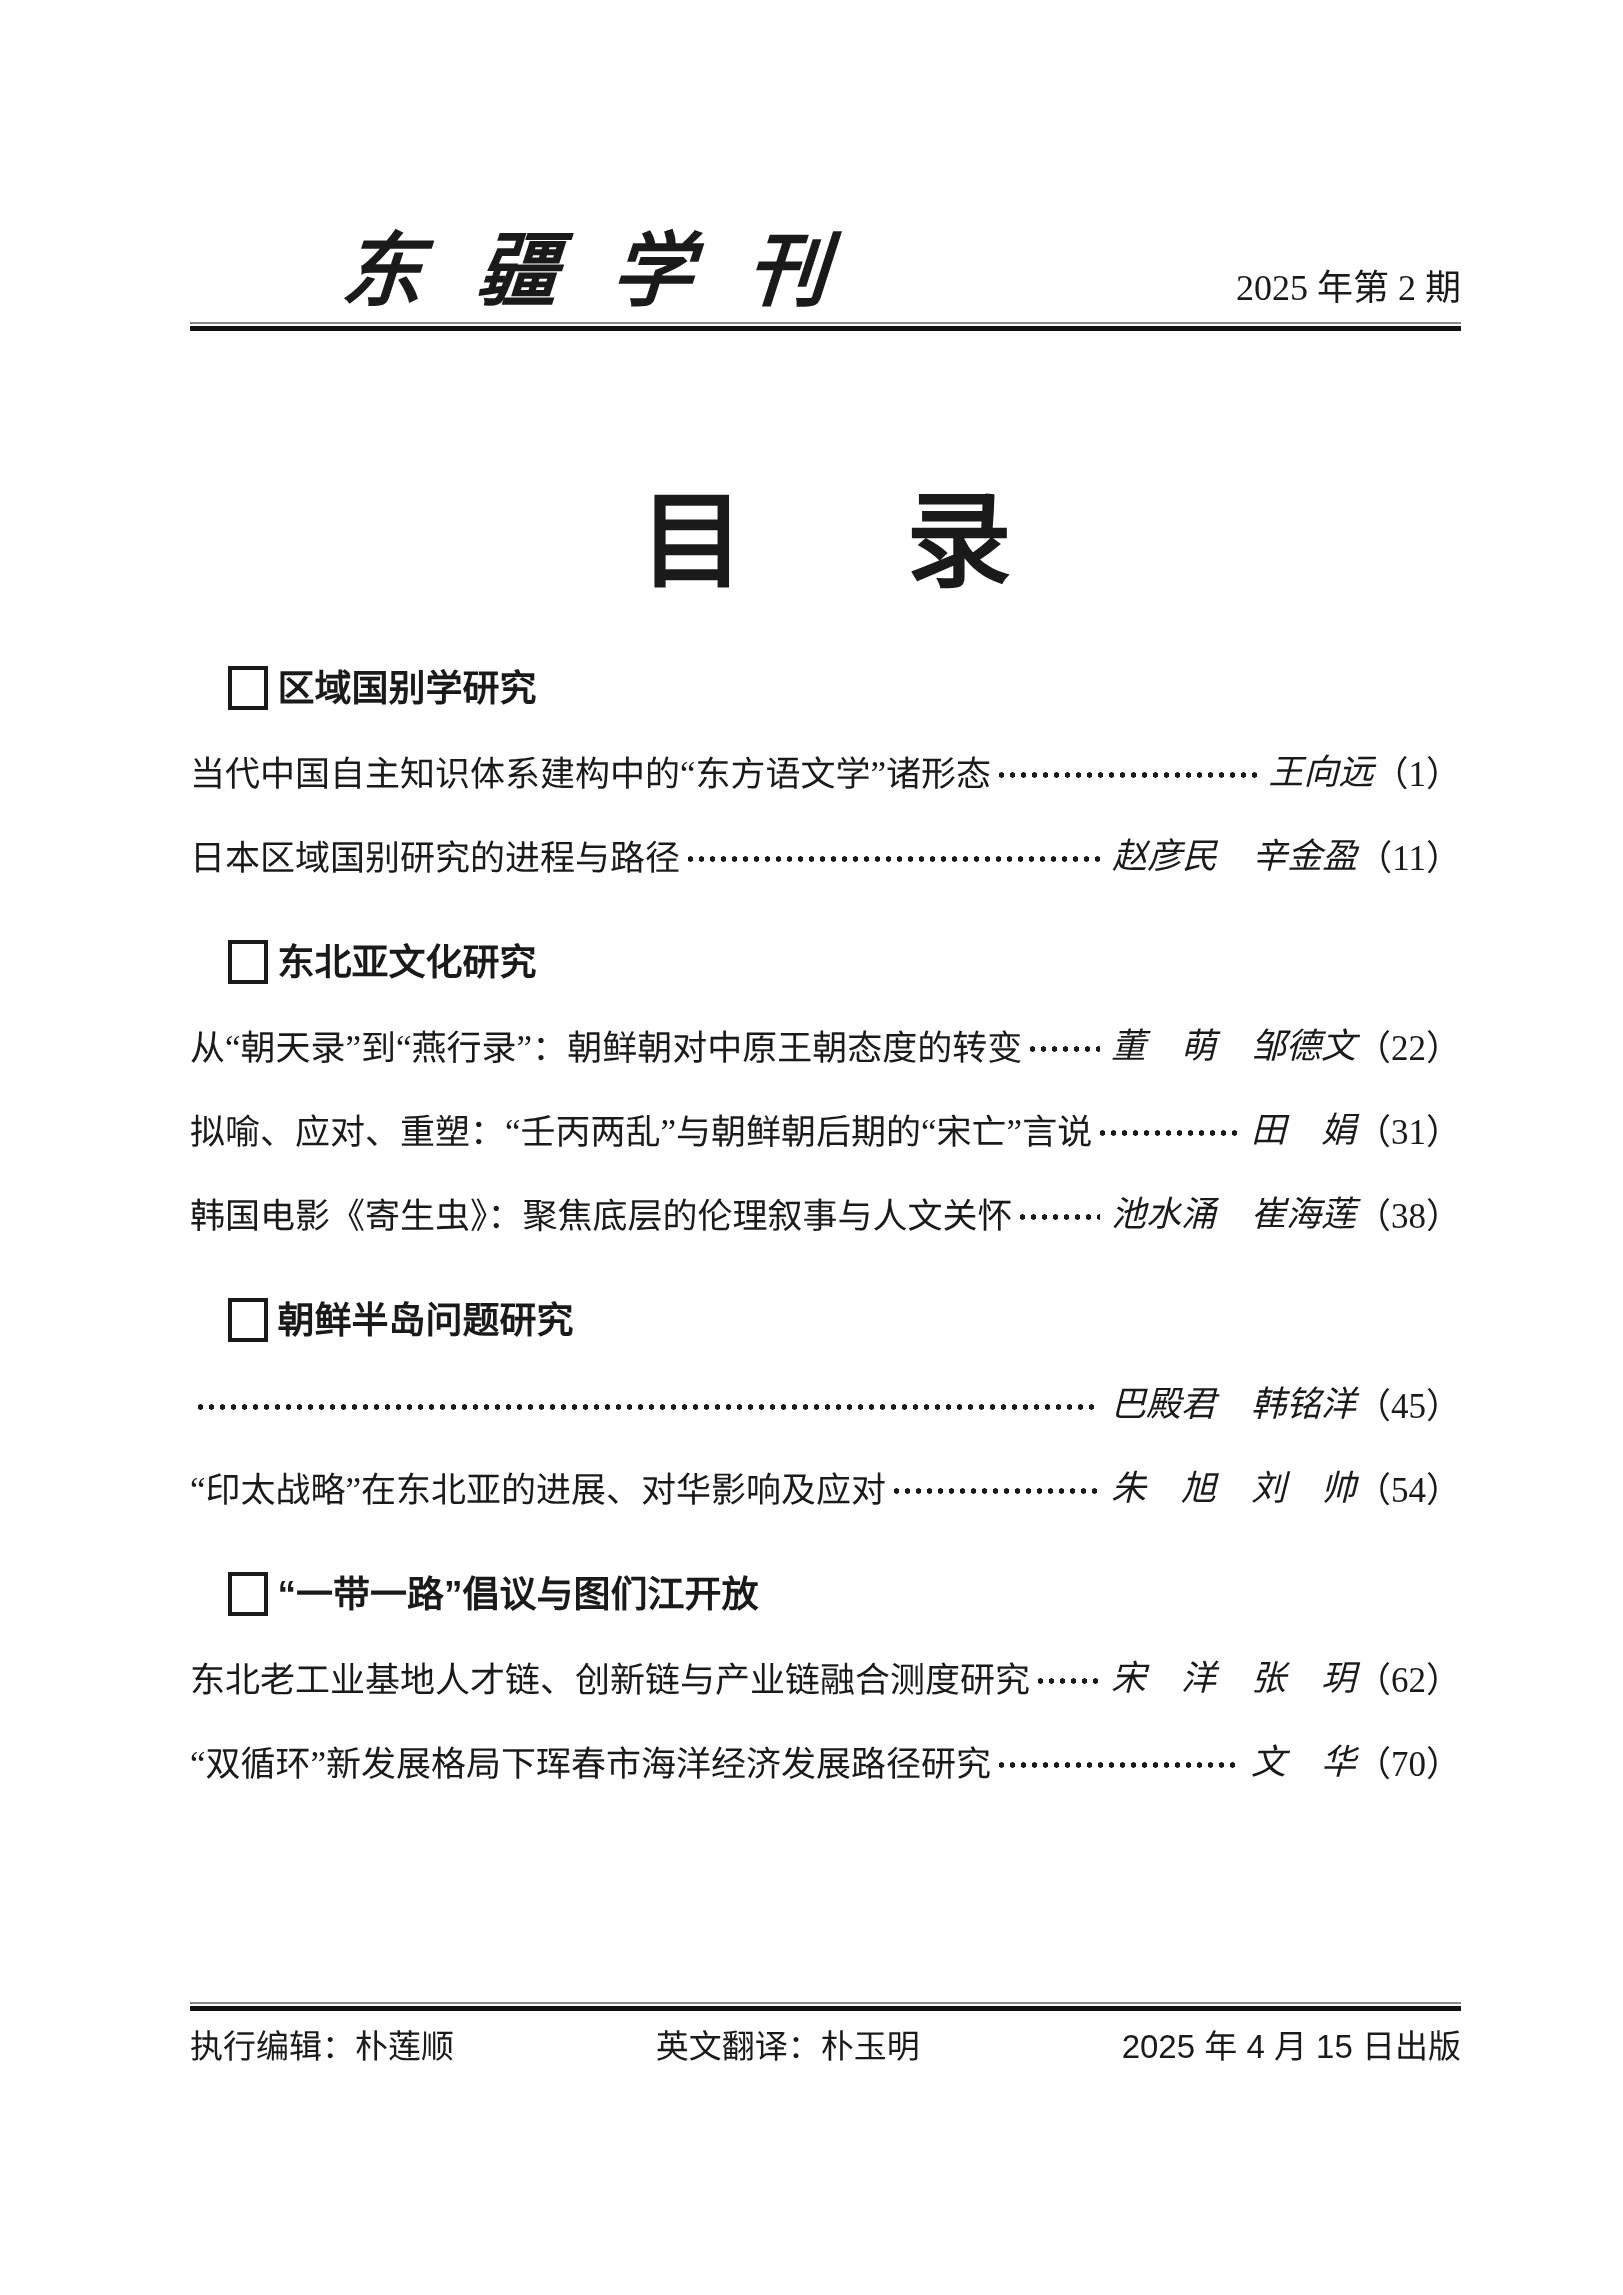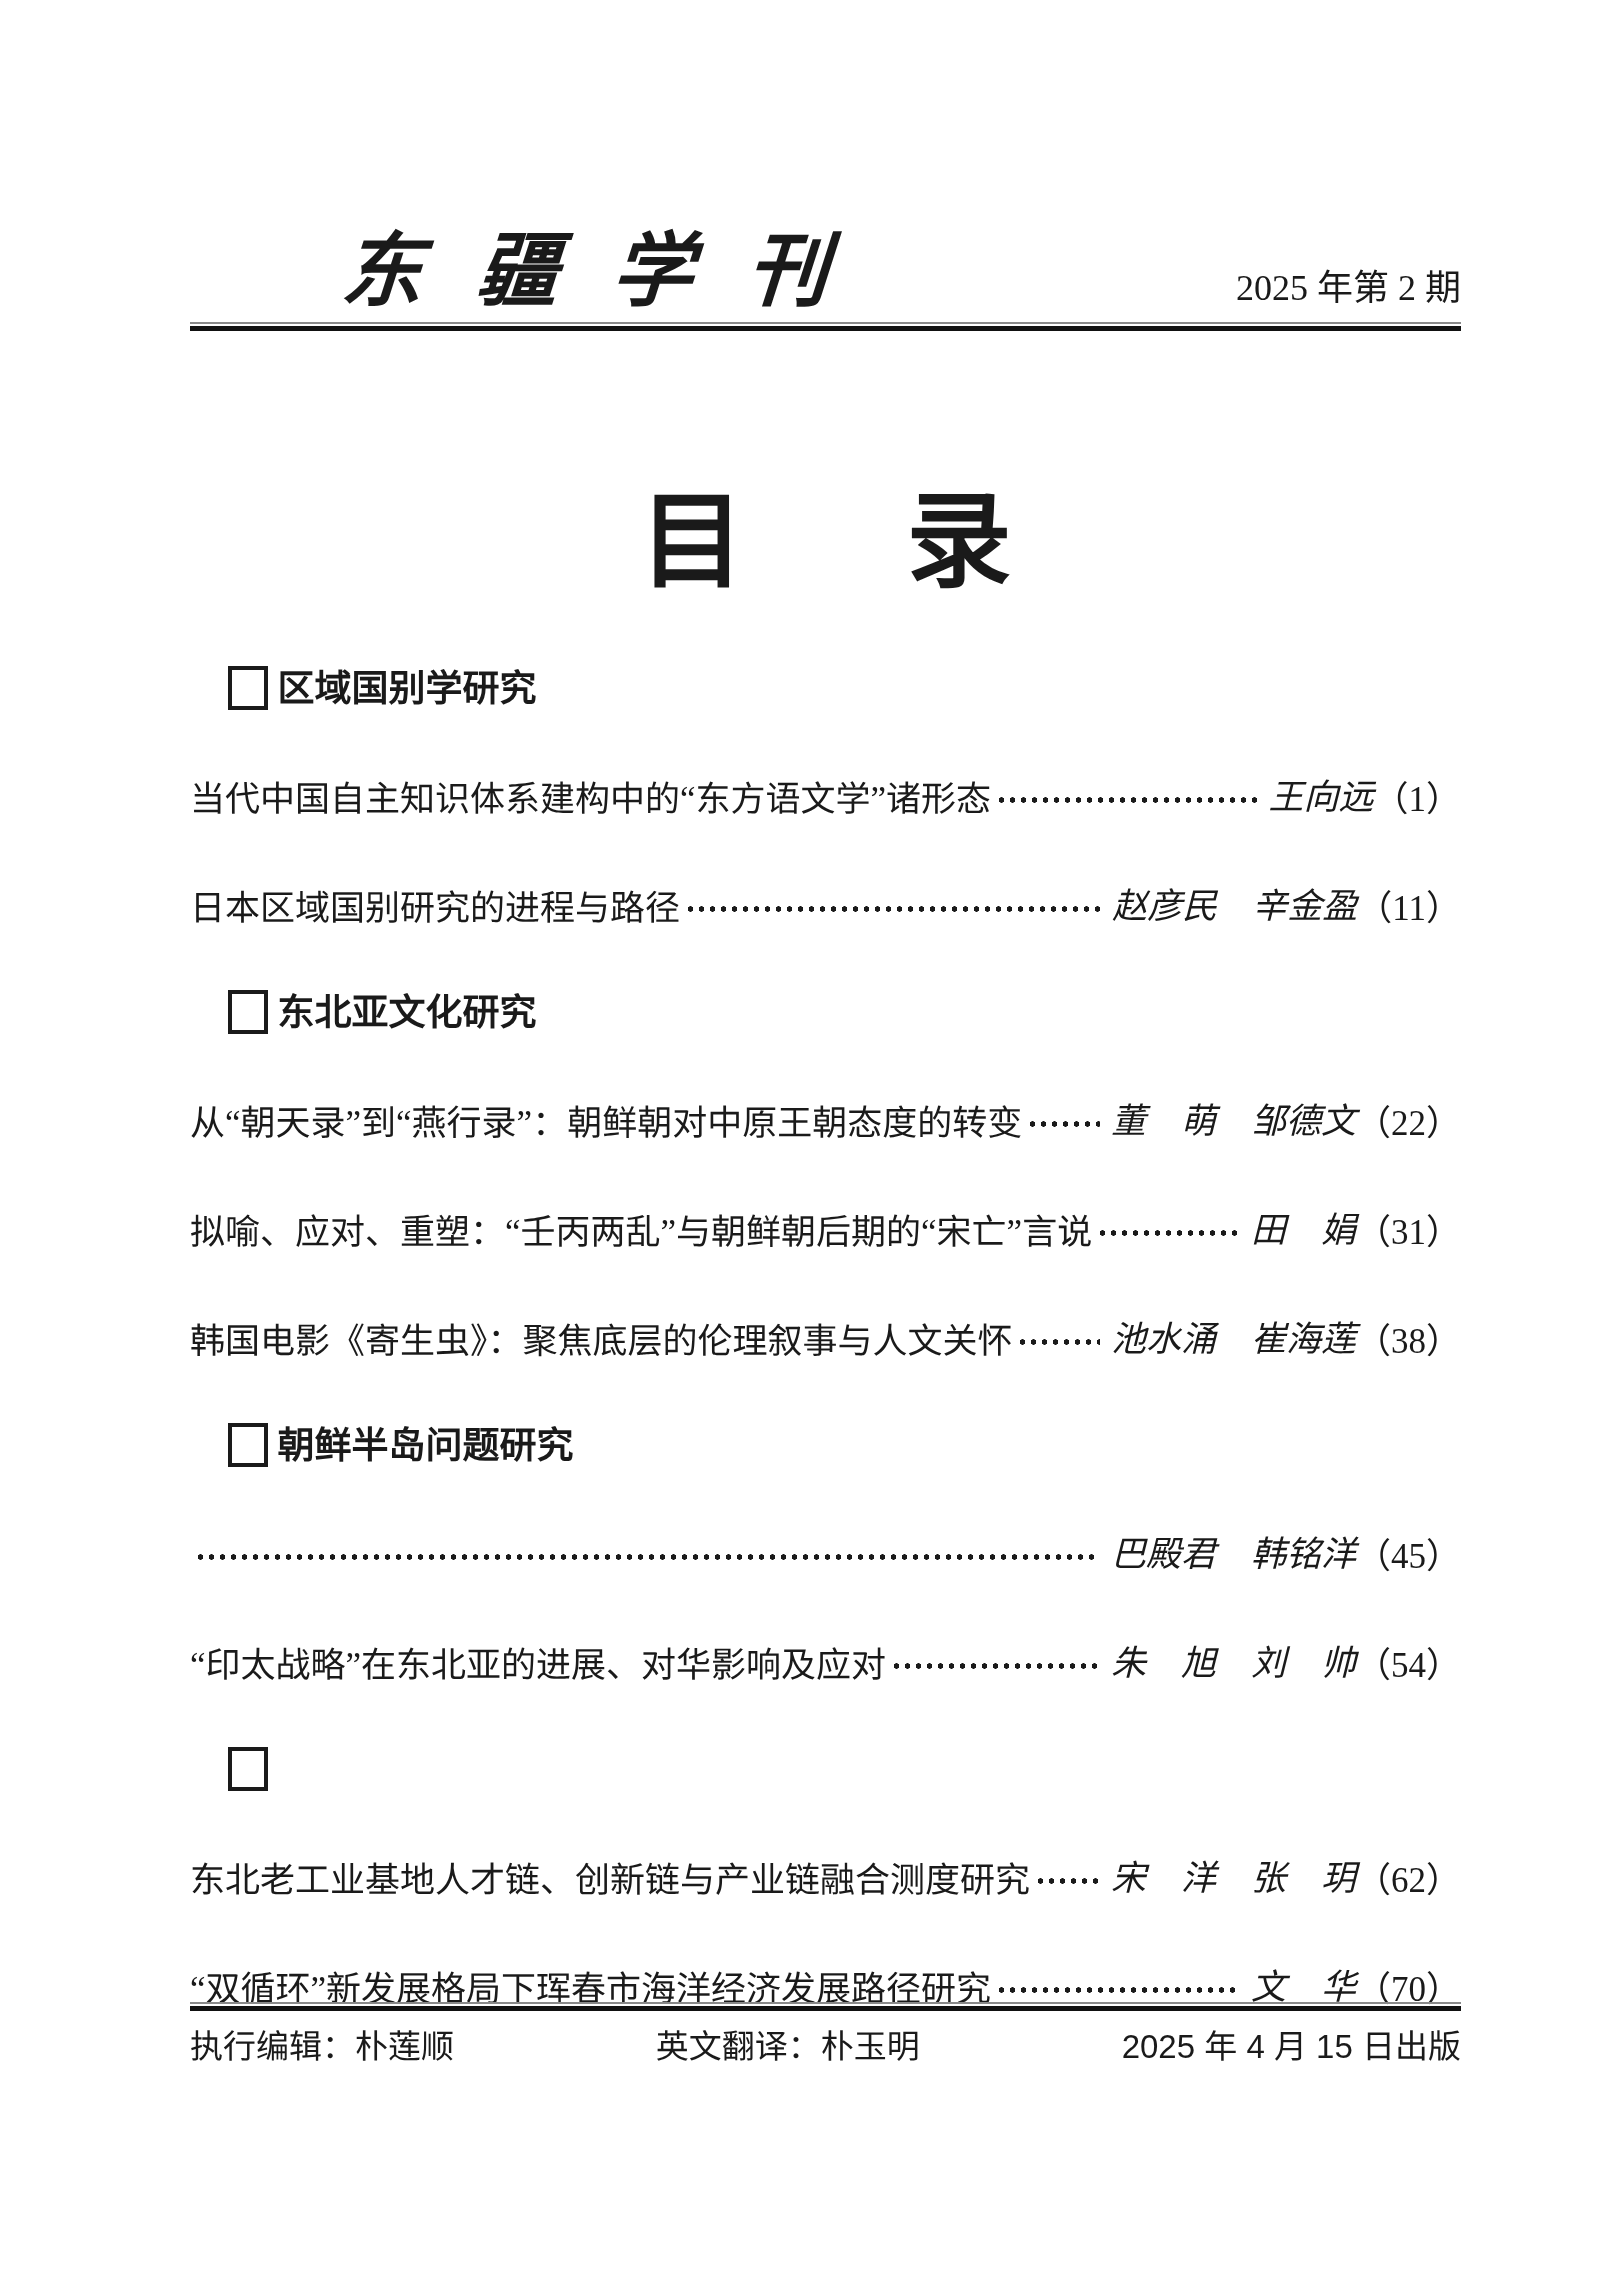--- a/index.html
+++ b/index.html
@@ -71,21 +71,21 @@
   }
   .marker-square {
     display: inline-block;
     width: 32px;
     height: 36px;
     border: 4px solid #1a1a1a;
     margin-right: 9.5px;
     flex: 0 0 auto;
   }
   .entry {
-    margin-top: 71px;
+    margin-top: 46px;
     font-size: 35px;
     line-height: 38px;
     display: flex;
     align-items: center;
   }
   .section .entry:first-of-type { margin-top: 57px; }
   .entry-title { white-space: nowrap; flex: 0 1 auto; overflow: hidden; }
   .leader {
     flex: 1 1 auto;
     min-width: 28.5px;
@@ -203,20 +203,21 @@
         <span class="entry-title">“印太战略”在东北亚的进展、对华影响及应对</span>
         <span class="leader"></span>
         <span class="entry-authors">朱　旭　刘　帅</span>
         <span class="entry-page">（54）</span>
       </div>
     </div>
 
     <div class="section">
       <div class="section-heading">
         <span class="marker-square"></span>
+        <span>“一带一路”倡议与图们江开放</span>
       </div>
       <div class="entry">
         <span class="entry-title">东北老工业基地人才链、创新链与产业链融合测度研究</span>
         <span class="leader"></span>
         <span class="entry-authors">宋　洋　张　玥</span>
         <span class="entry-page">（62）</span>
       </div>
       <div class="entry">
         <span class="entry-title">“双循环”新发展格局下珲春市海洋经济发展路径研究</span>
         <span class="leader"></span>

